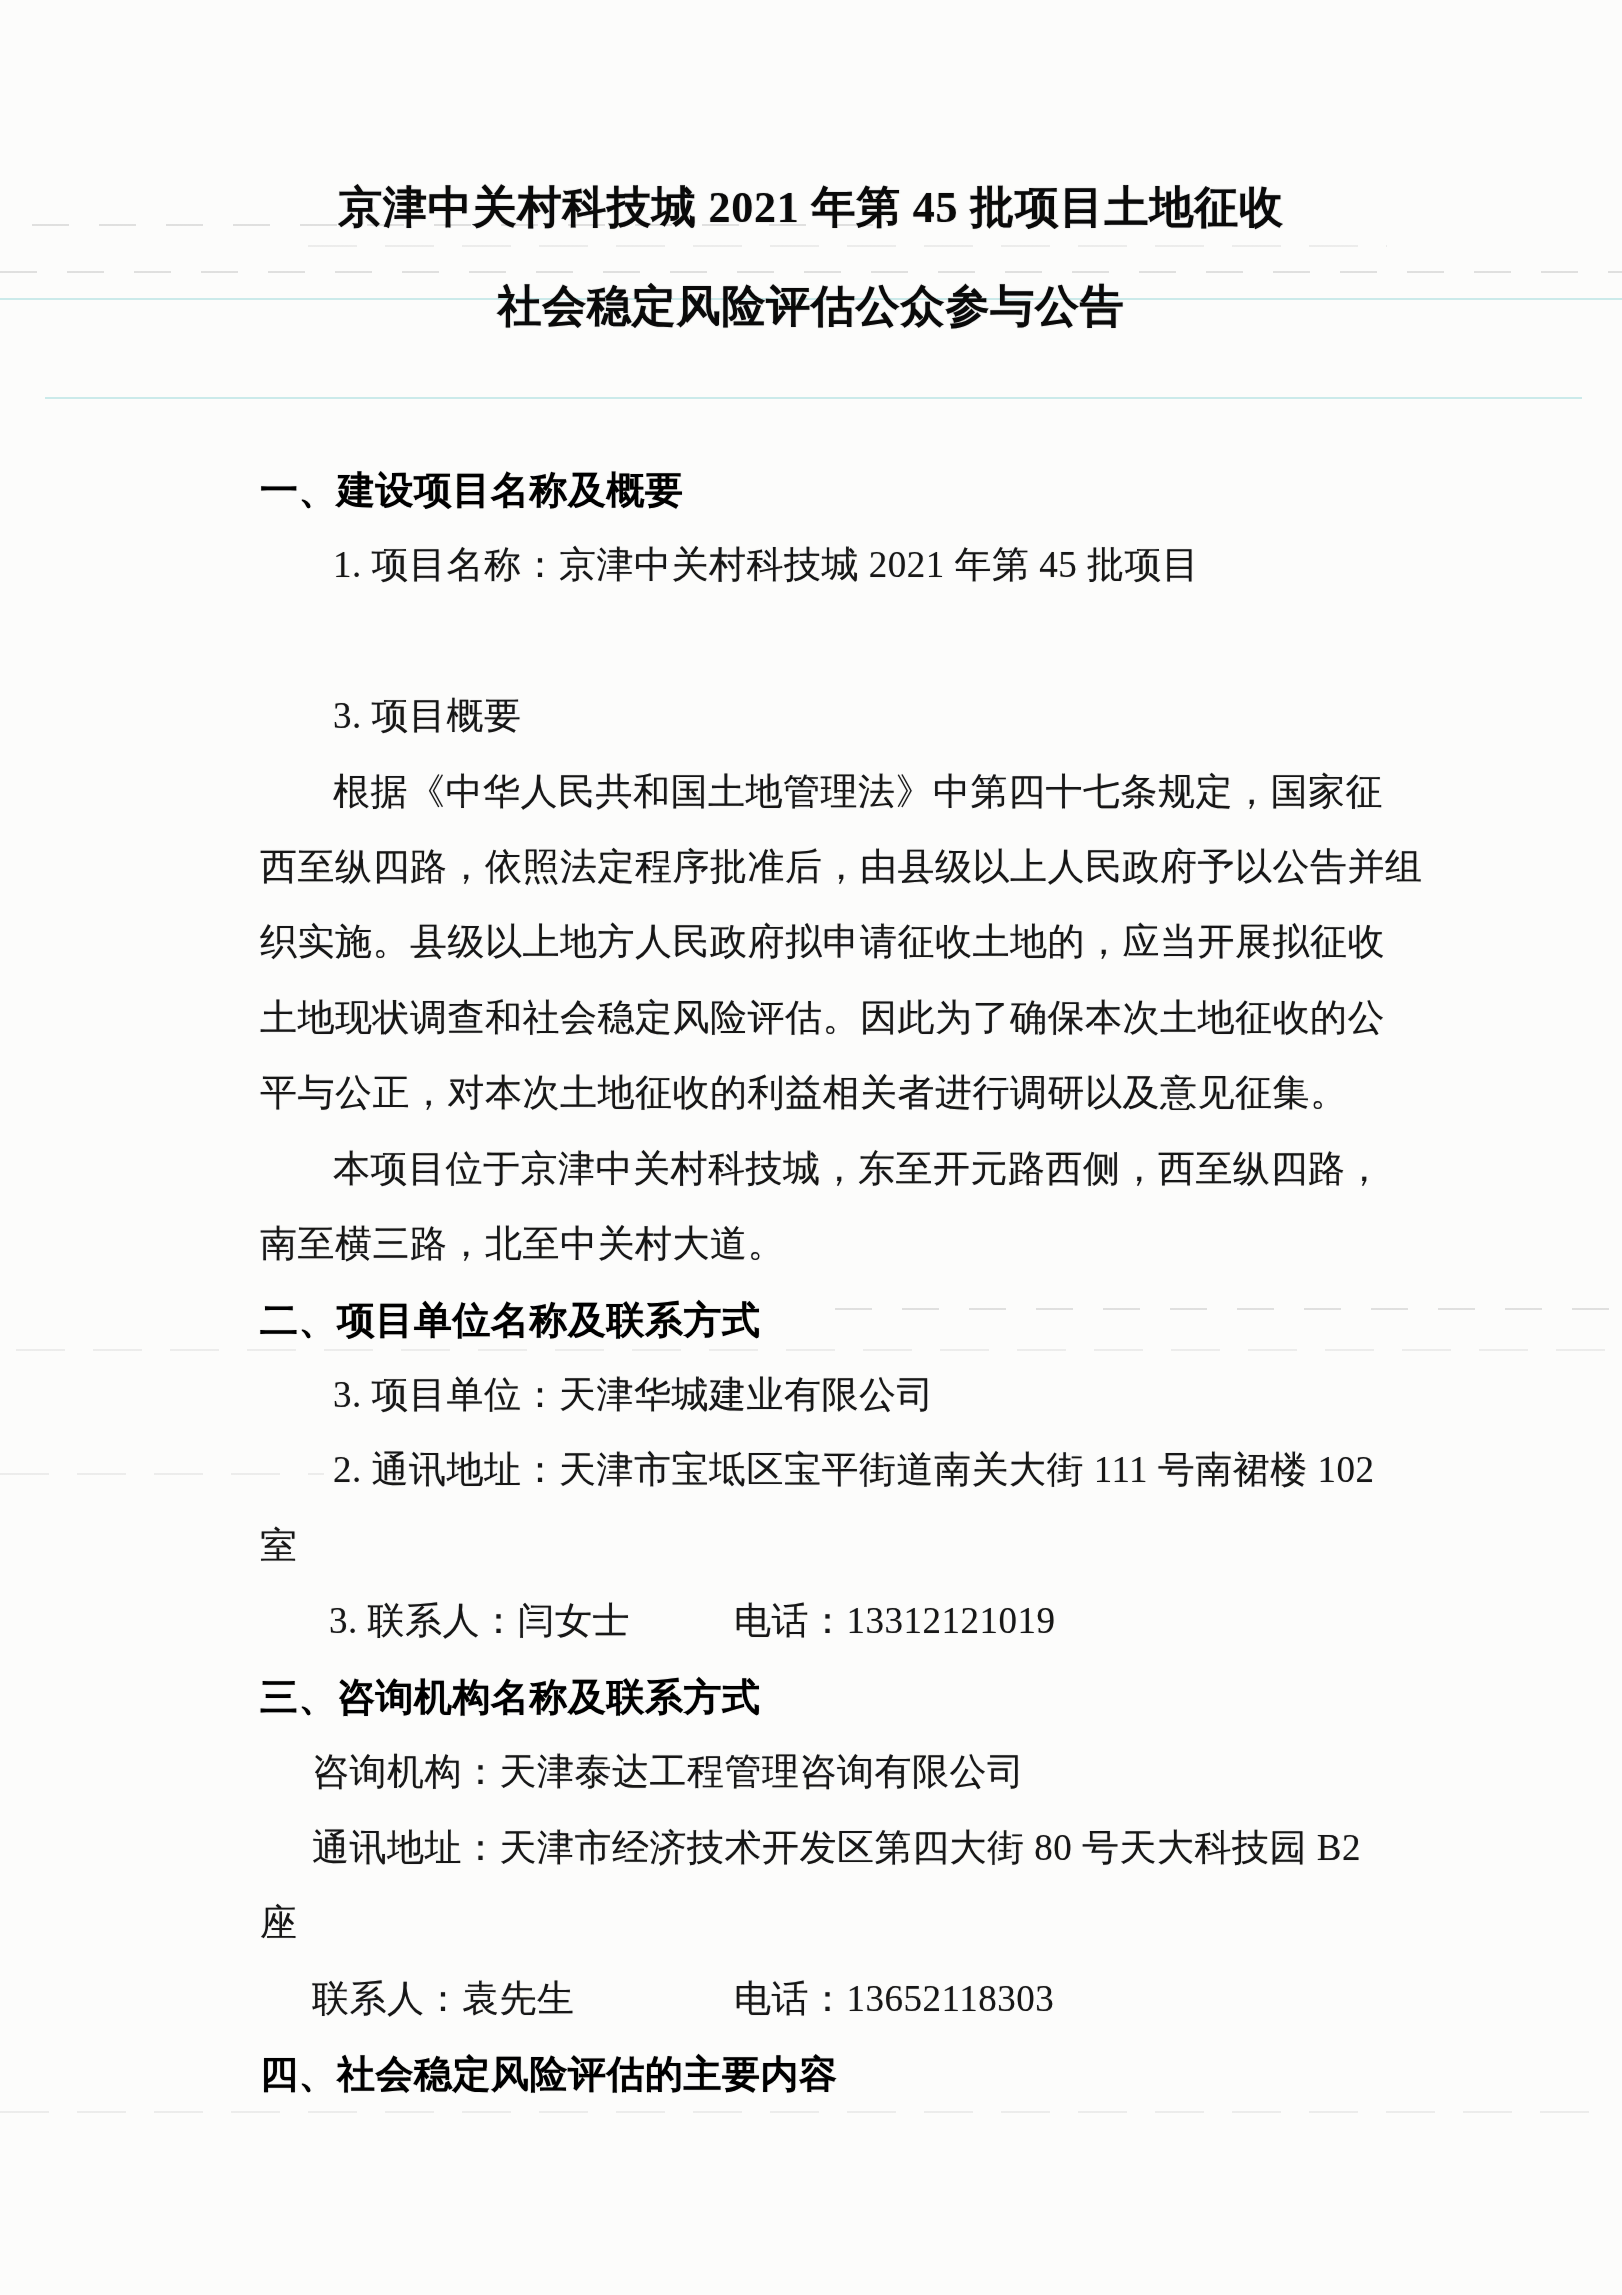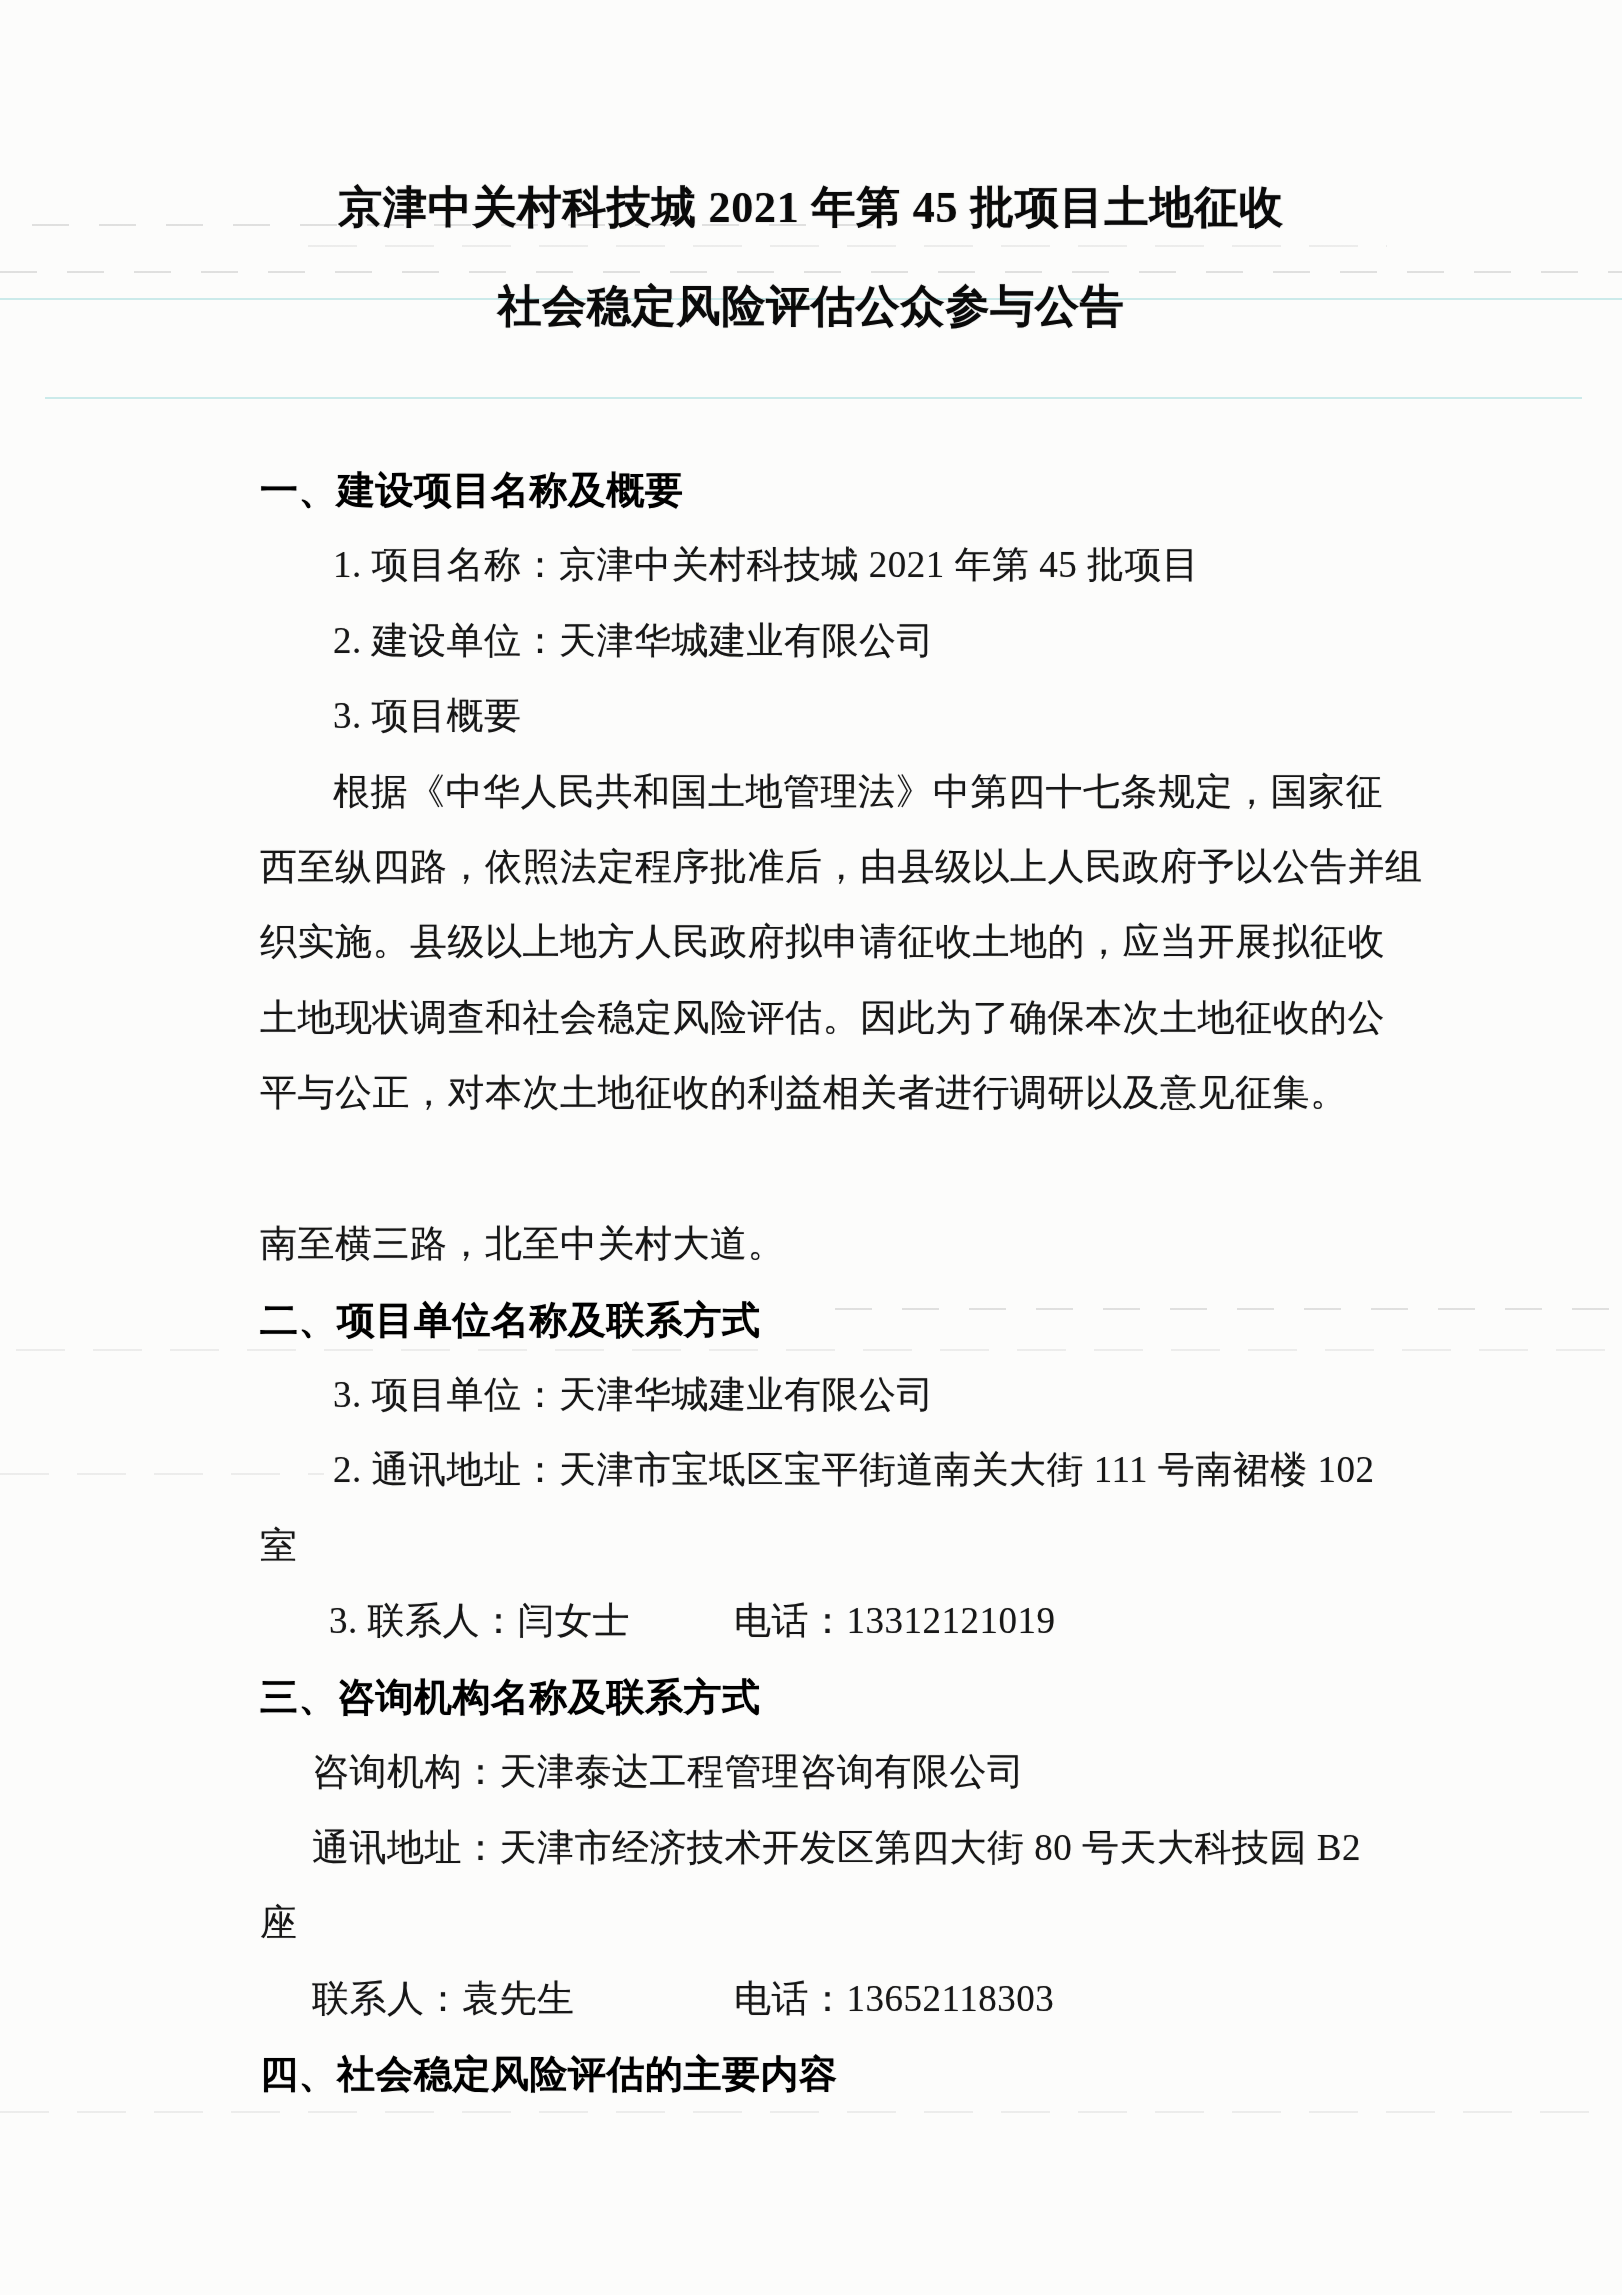--- a/index.html
+++ b/index.html
@@ -73,27 +73,27 @@
   <div class="artifact art-dash" style="top:1308px;left:835px;width:779px"></div>
   <div class="artifact art-faint" style="top:1349px;left:16px;width:1590px"></div>
   <div class="artifact art-faint" style="top:1473px;left:0;width:324px"></div>
   <div class="artifact art-faint" style="top:2111px;left:0;width:1590px"></div>
 
   <div class="line title" style="top:183px">京津中关村科技城 2021 年第 45 批项目土地征收</div>
   <div class="line title" style="top:282px">社会稳定风险评估公众参与公告</div>
 
   <div class="line heading" style="top:469px">一、建设项目名称及概要</div>
   <div class="line indent" style="top:544px">1. 项目名称：京津中关村科技城 2021 年第 45 批项目</div>
-  <div class="line indent" style="top:620px">2. 建设单位：天津华城建业有限公司</div>
   <div class="line indent" style="top:695px">3. 项目概要</div>
   <div class="line indent" style="top:771px">根据《中华人民共和国土地管理法》中第四十七条规定，国家征</div>
   <div class="line" style="top:846px">西至纵四路，依照法定程序批准后，由县级以上人民政府予以公告并组</div>
   <div class="line" style="top:921px">织实施。县级以上地方人民政府拟申请征收土地的，应当开展拟征收</div>
   <div class="line" style="top:997px">土地现状调查和社会稳定风险评估。因此为了确保本次土地征收的公</div>
   <div class="line" style="top:1072px">平与公正，对本次土地征收的利益相关者进行调研以及意见征集。</div>
+  <div class="line indent" style="top:1148px">本项目位于京津中关村科技城，东至开元路西侧，西至纵四路，</div>
   <div class="line" style="top:1223px">南至横三路，北至中关村大道。</div>
 
   <div class="line heading" style="top:1299px">二、项目单位名称及联系方式</div>
   <div class="line indent" style="top:1374px">3. 项目单位：天津华城建业有限公司</div>
   <div class="line indent" style="top:1449px">2. 通讯地址：天津市宝坻区宝平街道南关大街 111 号南裙楼 102</div>
   <div class="line" style="top:1525px">室</div>
   <div class="line contact-line" style="top:1600px">
     <span class="lbl" style="left:329px">3. 联系人：闫女士</span>
     <span class="phone">电话：13312121019</span>
   </div>

